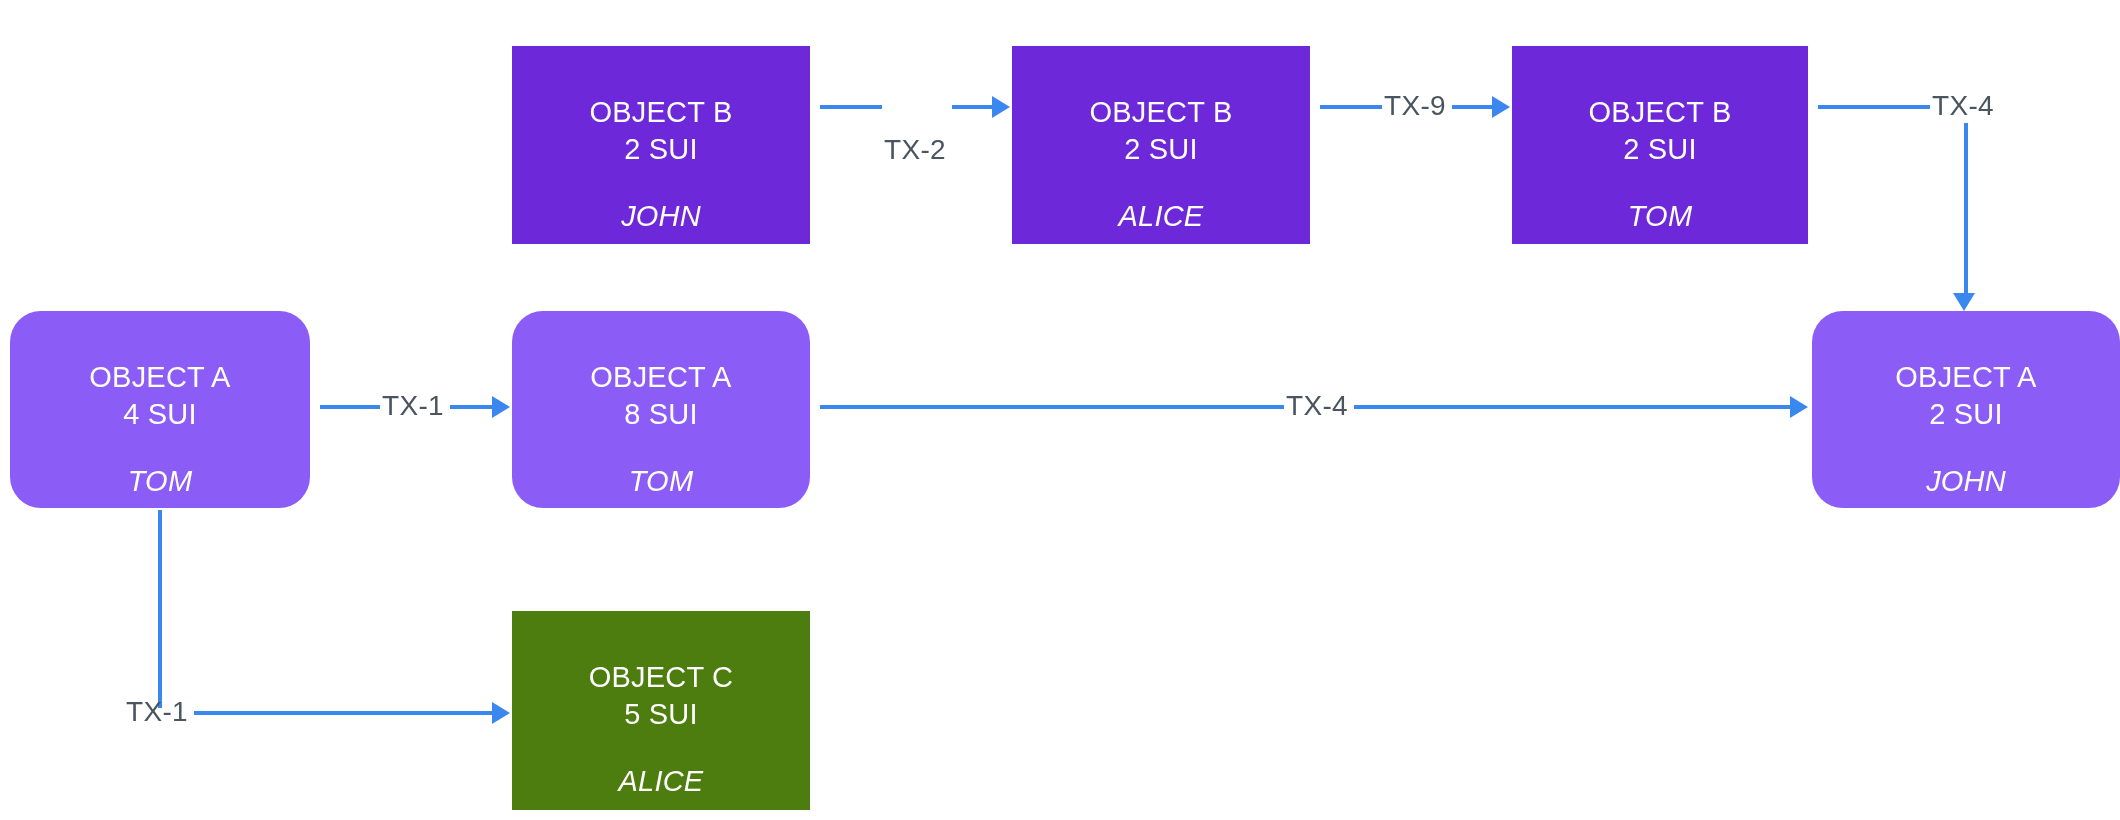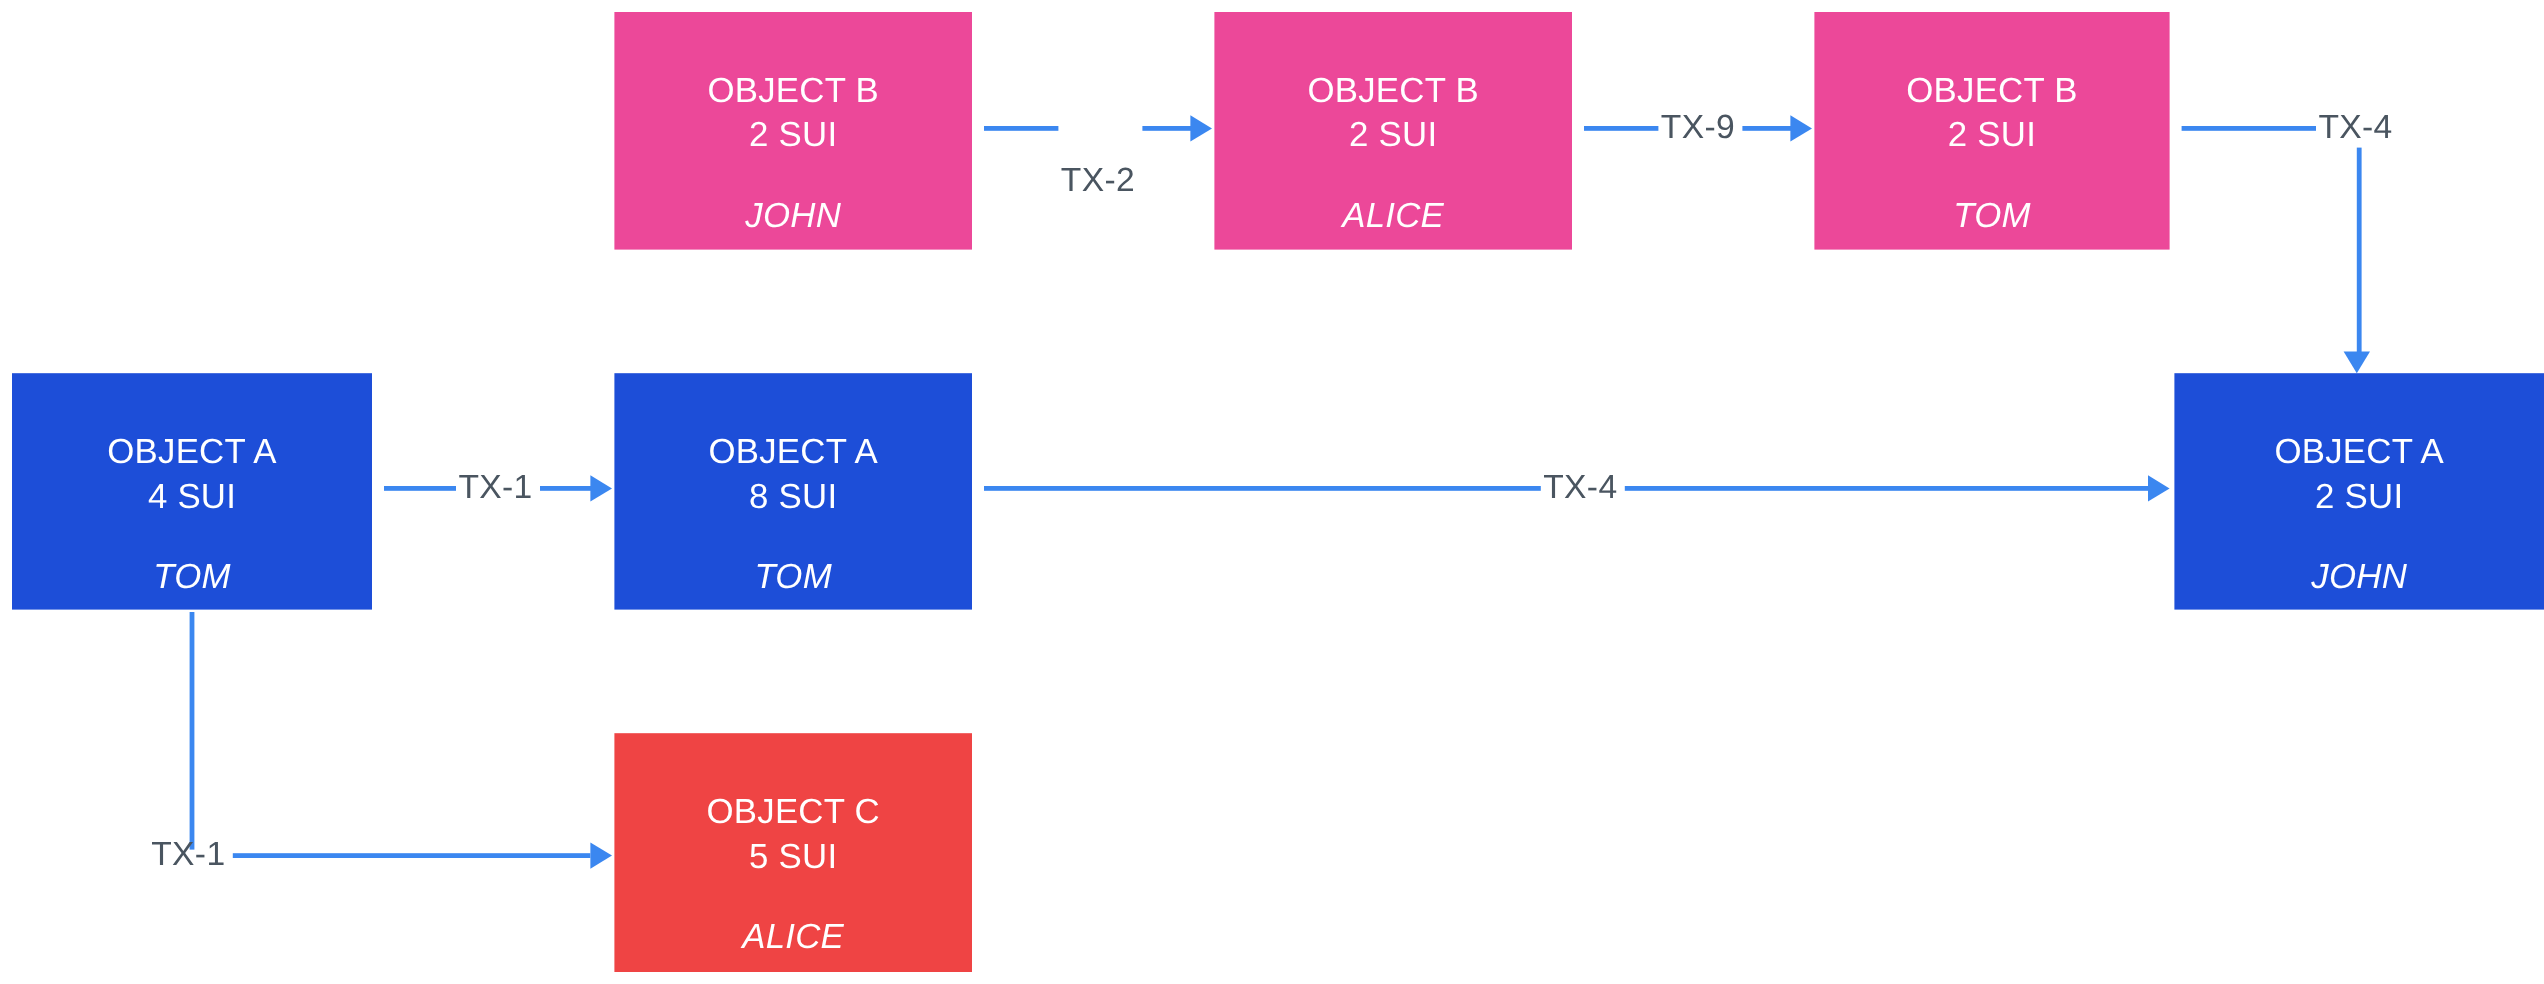--- a/index.html
+++ b/index.html
@@ -30,23 +30,23 @@
   }
   .node .title-block {
     text-align: center;
     margin-top: 48px;
   }
   .node .owner-block {
     text-align: center;
     margin-top: 30px;
     font-style: italic;
   }
-  .node-blue  { background: #ec4899; }
-  .node-black { background: #1d4ed8; }
-  .node-gray  { background: #ef4444; }
+  .node-blue  { background: #6d28d9; margin-top: 36px; }
+  .node-black { background: #8b5cf6; border-radius: 31px; }
+  .node-gray  { background: #4d7c0f; }
 
   .edge-label {
     position: absolute;
     color: #4a5560;
     font-size: 28px;
     line-height: 30px;
     white-space: nowrap;
     letter-spacing: 0.3px;
   }
   .hline {

